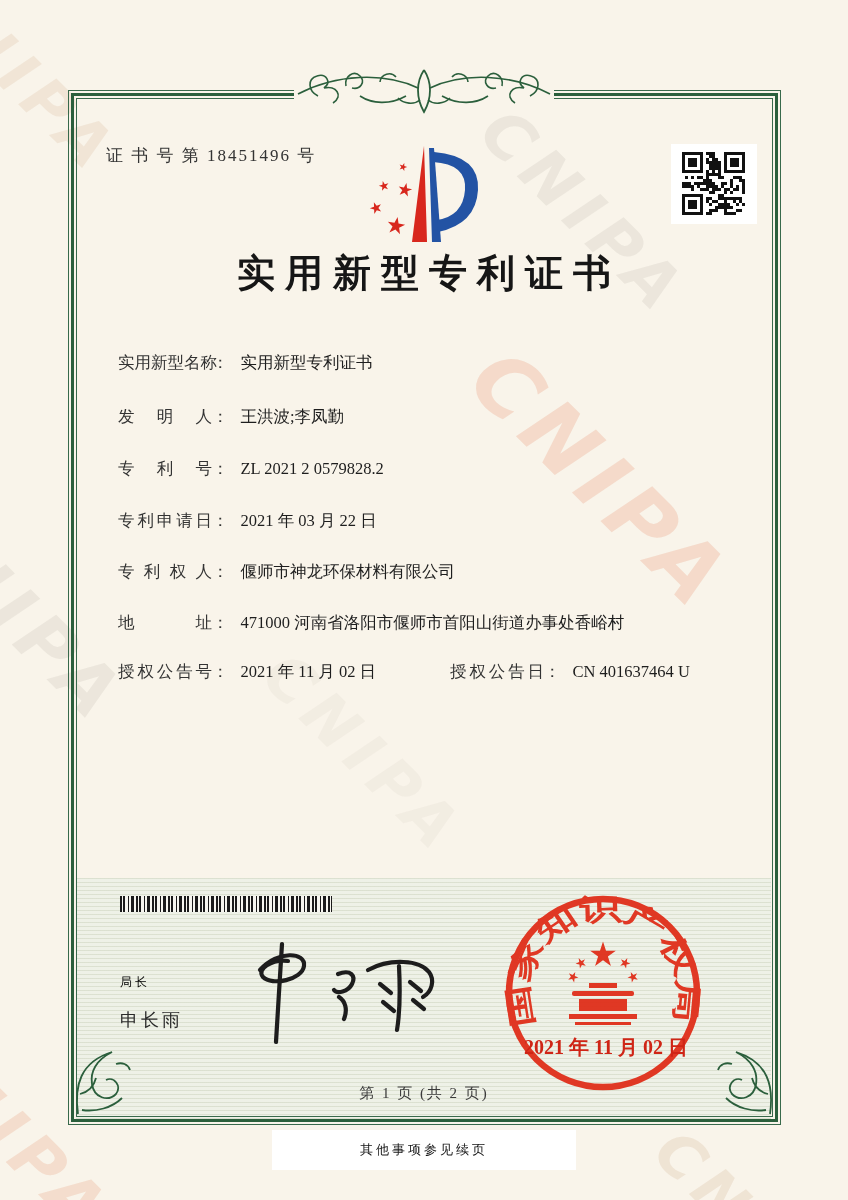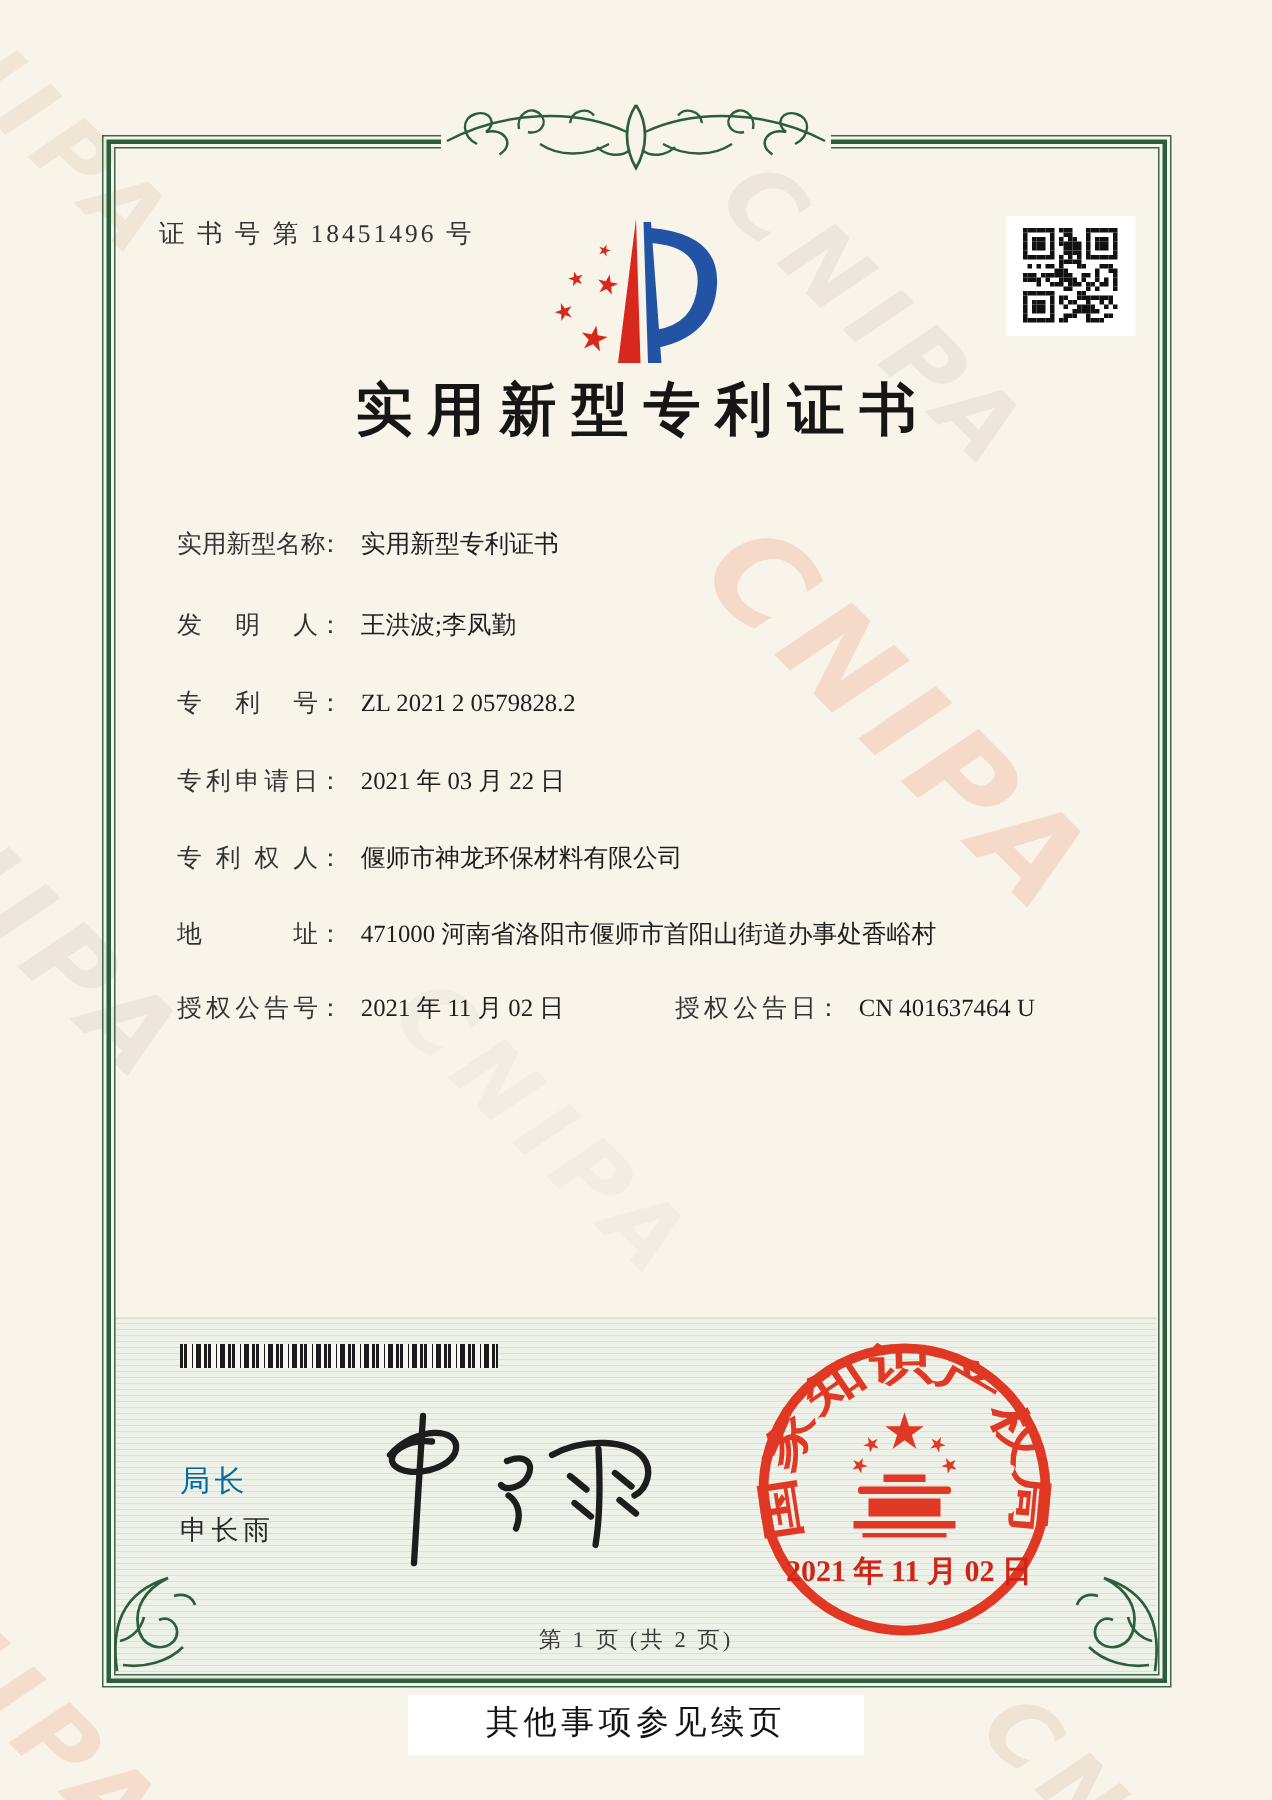--- a/index.html
+++ b/index.html
@@ -45,35 +45,35 @@
   .paras{position:absolute;left:112px;top:696px;width:658px;z-index:3;
     font-size:17px;line-height:29px;text-align:justify;color:#2d2d2d;}
   .paras p{margin:0 0 3px 0;text-indent:2em;}
   
   .barcode{
     position:absolute;left:120px;top:896px;width:212px;height:16px;z-index:3;
     background:repeating-linear-gradient(90deg,
       #1b1b1b 0 2px,#f7f6f0 2px 3px,#1b1b1b 3px 5px,#f7f6f0 5px 8px,
       #1b1b1b 8px 9px,#f7f6f0 9px 11px,#1b1b1b 11px 14px,#f7f6f0 14px 16px);
   }
-  .sig-title{position:absolute;left:120px;top:974px;font-size:20px;z-index:3;
-    font-family:"Liberation Sans","DejaVu Sans",sans-serif;color:#0369a1;letter-spacing:3px;}
+  .sig-title{position:absolute;left:120px;top:974px;font-size:12px;z-index:3;
+    font-family:"Liberation Sans","DejaVu Sans",sans-serif;color:#000000;letter-spacing:3px;}
   .sig-name{position:absolute;left:120px;top:1008px;font-size:18px;z-index:3;
     font-family:"Liberation Sans","DejaVu Sans",sans-serif;color:#2a2a2a;letter-spacing:3px;}
   .sig-script{position:absolute;left:222px;top:940px;width:240px;height:108px;z-index:3;}
   .seal{position:absolute;left:503px;top:893px;width:200px;height:200px;z-index:4;opacity:.95;}
   .seal-date{
     position:absolute;left:508px;top:1034px;width:196px;text-align:center;z-index:5;
     font-size:20px;font-weight:bold;color:#cf2516;letter-spacing:0px;white-space:nowrap;
   }
   .page-num{position:absolute;left:0;top:1084px;width:100%;text-align:center;z-index:3;
     font-size:15px;letter-spacing:2px;color:#3a3a3a;}
   .note-box{
     position:absolute;left:272px;top:1130px;width:304px;height:40px;z-index:3;
-    background:#ffffff;text-align:center;line-height:40px;font-size:22px;color:#141414;letter-spacing:3px;font-family:Liberation Mono, monospace;
+    background:#ffffff;text-align:center;line-height:40px;font-size:13px;color:#141414;letter-spacing:3px;
   }
   
   .ornament-top{position:absolute;left:288px;top:60px;width:272px;height:60px;z-index:3;}
   .flourish{position:absolute;width:62px;height:72px;z-index:3;}
   .flo-bl{left:72px;top:1046px;}
   .flo-br{left:714px;top:1046px;transform:scaleX(-1);}
 </style>
 </head>
 <body>
 

